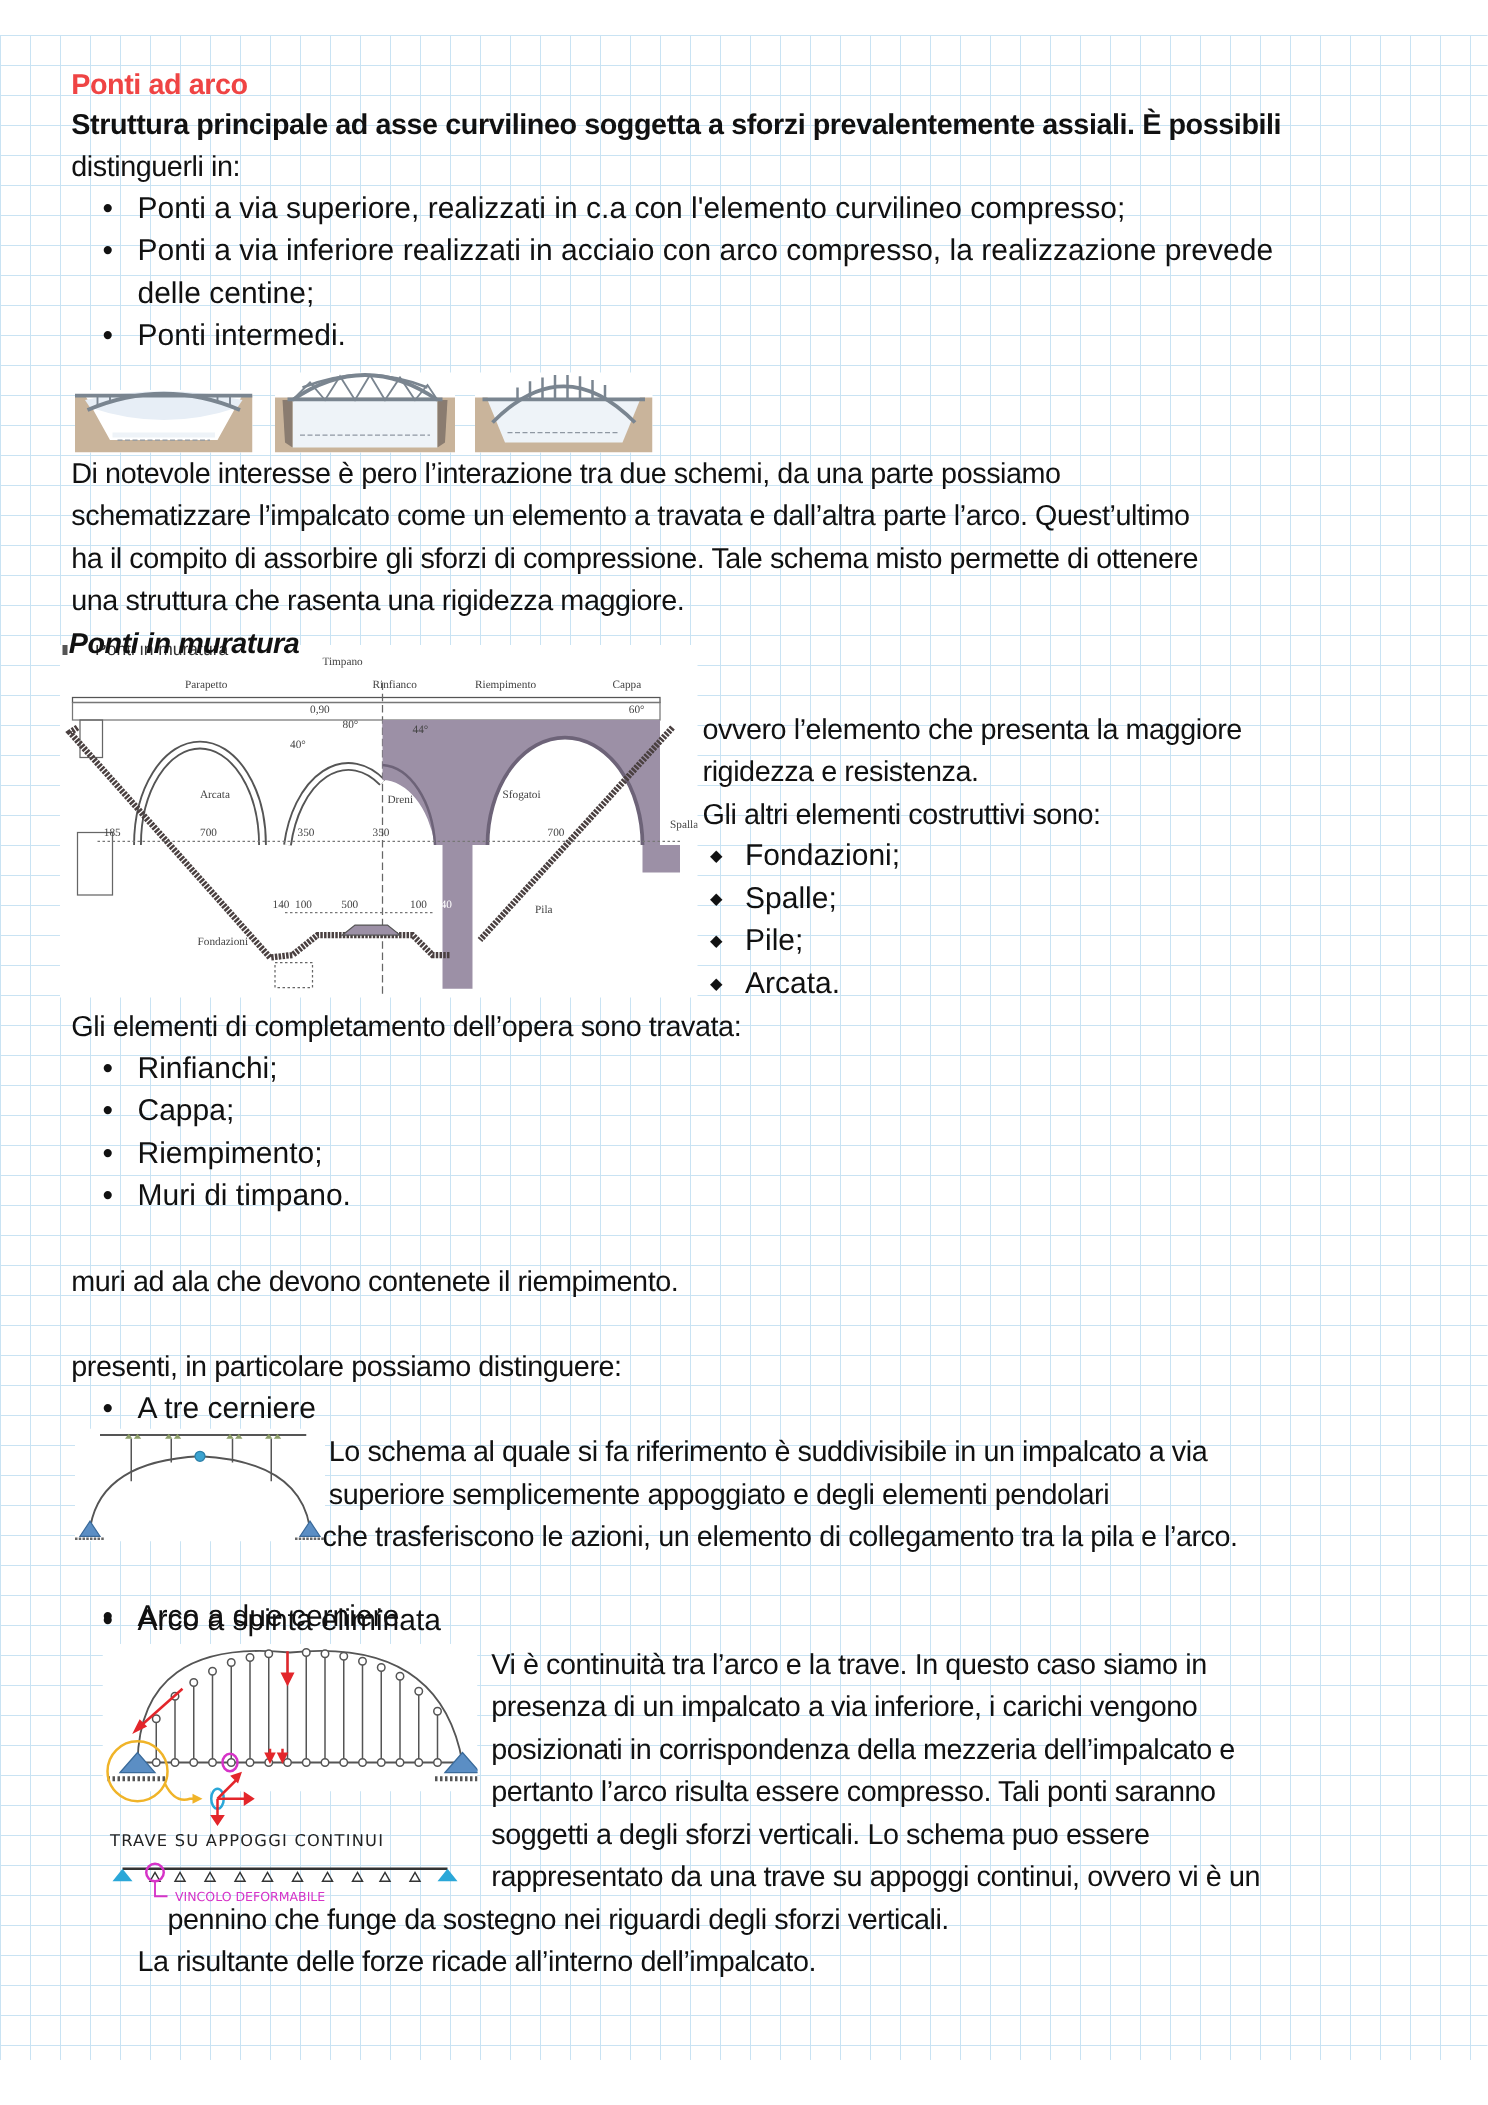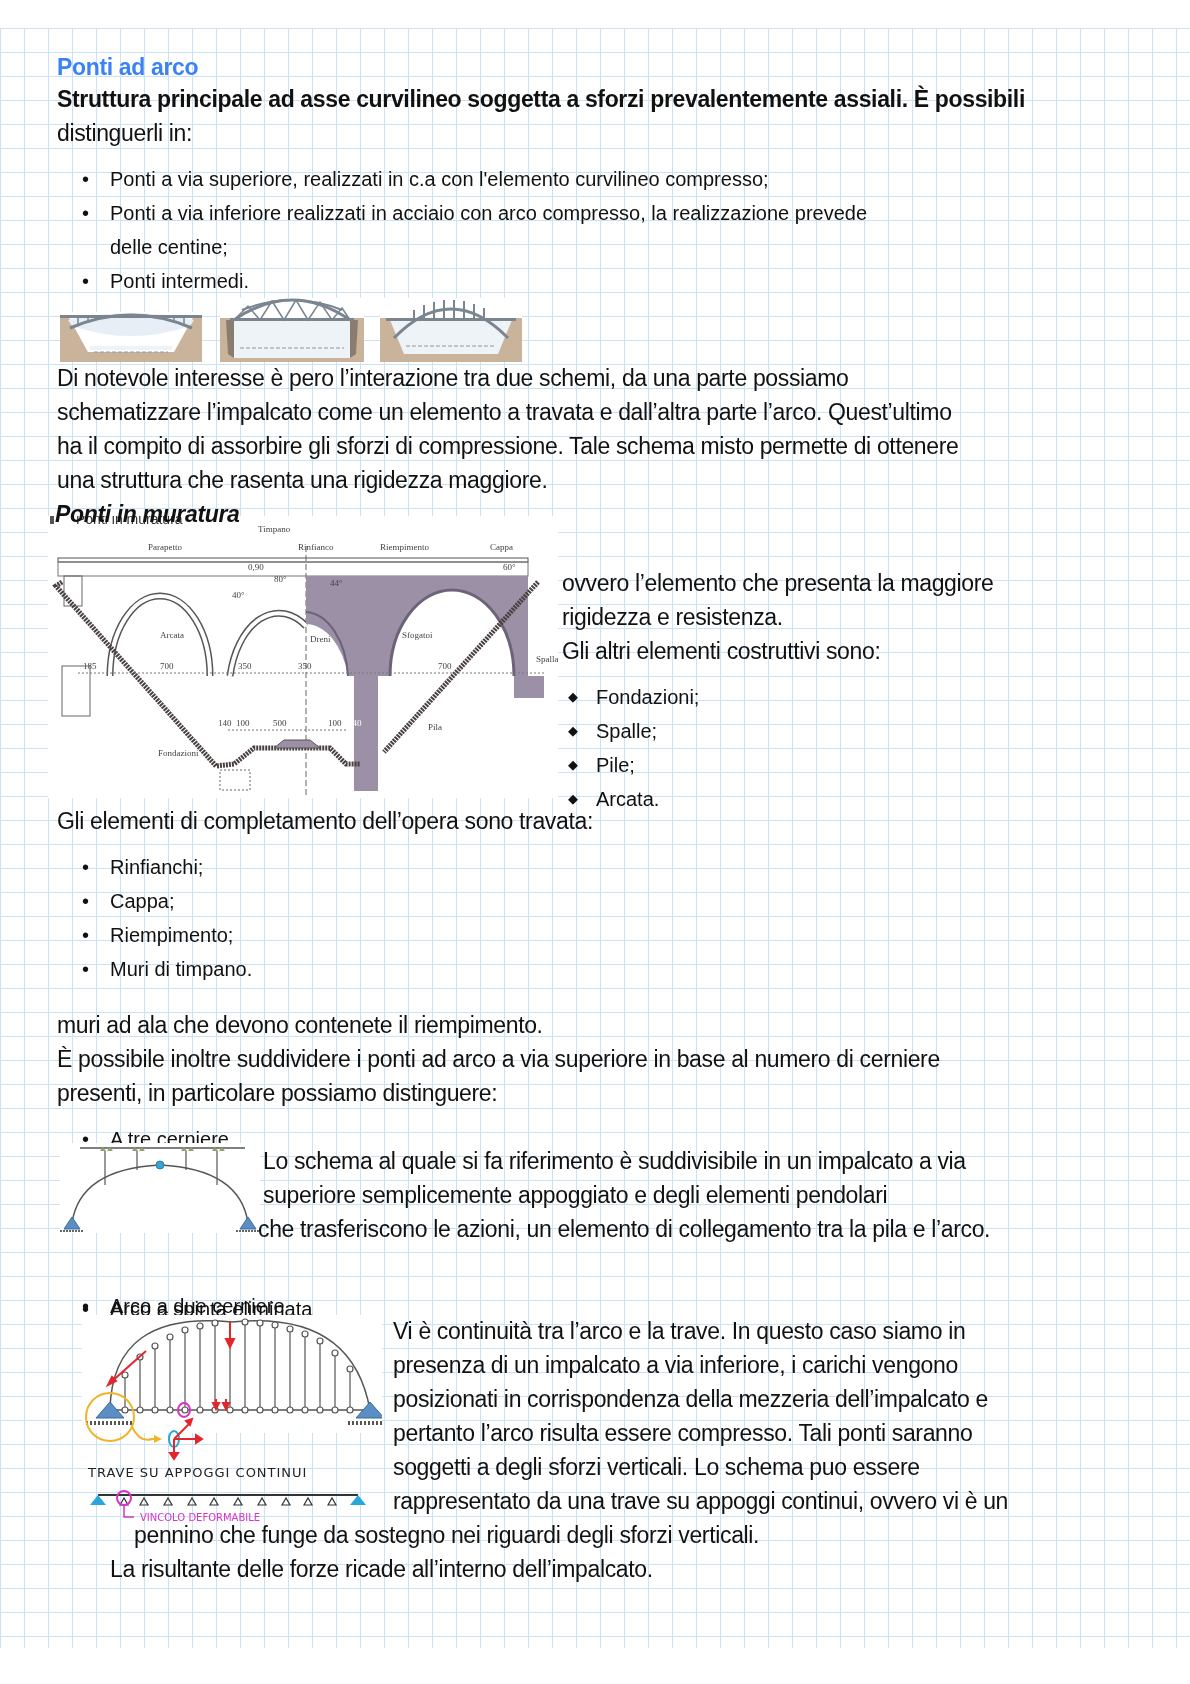--- a/index.html
+++ b/index.html
@@ -16,23 +16,23 @@
       linear-gradient(to right, #c9e3f3 1px, transparent 1px),
       linear-gradient(to bottom, #c9e3f3 1px, transparent 1px);
     background-size: 24px 24px;
     background-position: 0 0;
   }
   .page { position: absolute; left: 0; top: 0; width: 1190px; height: 1684px; }
   .line {
     position: absolute; left: 57px; font-size: 23px; line-height: 34px;
     white-space: nowrap; letter-spacing: -0.35px;
   }
-  .title-red { color: #3b82f6; font-weight: bold; }
+  .title-red { color: #ef4444; font-weight: bold; }
   .title-it { font-weight: bold; font-style: italic; }
-  .bullet { position: absolute; font-size: 20px; line-height: 34px; margin-top: 12px; }
+  .bullet { position: absolute; font-size: 24px; line-height: 34px; }
   .dot::before { content: "•"; position: absolute; left: -28px; }
   .diamond::before { content: "◆"; position: absolute; left: -28px; font-size: 13px; top: 0px; }
   .fig { position: absolute; background: #fff; }
   svg { display: block; }
   .hand { font-family: "DejaVu Sans", sans-serif; }
 </style>
 </head>
 <body>
 
 <div class="grid"></div>
@@ -170,21 +170,20 @@
   <div class="bullet diamond" style="left:596px; top:736px;">Pile;</div>
   <div class="bullet diamond" style="left:596px; top:770px;">Arcata.</div>
 
   <div class="line" style="top:804px;">Gli elementi di completamento dell’opera sono travata:</div>
   <div class="bullet dot" style="left:110px; top:838px;">Rinfianchi;</div>
   <div class="bullet dot" style="left:110px; top:872px;">Cappa;</div>
   <div class="bullet dot" style="left:110px; top:906px;">Riempimento;</div>
   <div class="bullet dot" style="left:110px; top:940px;">Muri di timpano.</div>
 
   <div class="line" style="top:1008px;">muri ad ala che devono contenete il riempimento.</div>
-  <div class="line" style="top:1042px;">È possibile inoltre suddividere i ponti ad arco a via superiore in base al numero di cerniere</div>
   <div class="line" style="top:1076px;">presenti, in particolare possiamo distinguere:</div>
 
   <div class="bullet dot" style="left:110px; top:1110px;">A tre cerniere</div>
   <div class="fig" style="left:60px; top:1143px; width:200px; height:90px;">
     <svg width="200" height="90" viewBox="0 0 200 90">
       <line x1="20" y1="5" x2="185" y2="5" stroke="#555" stroke-width="1.5"></line>
       <g stroke="#555" stroke-width="1.2">
         <line x1="45" y1="8" x2="45" y2="42"></line>
           <line x1="77" y1="8" x2="77" y2="27"></line>
         <line x1="126" y1="8" x2="126" y2="27"></line>

